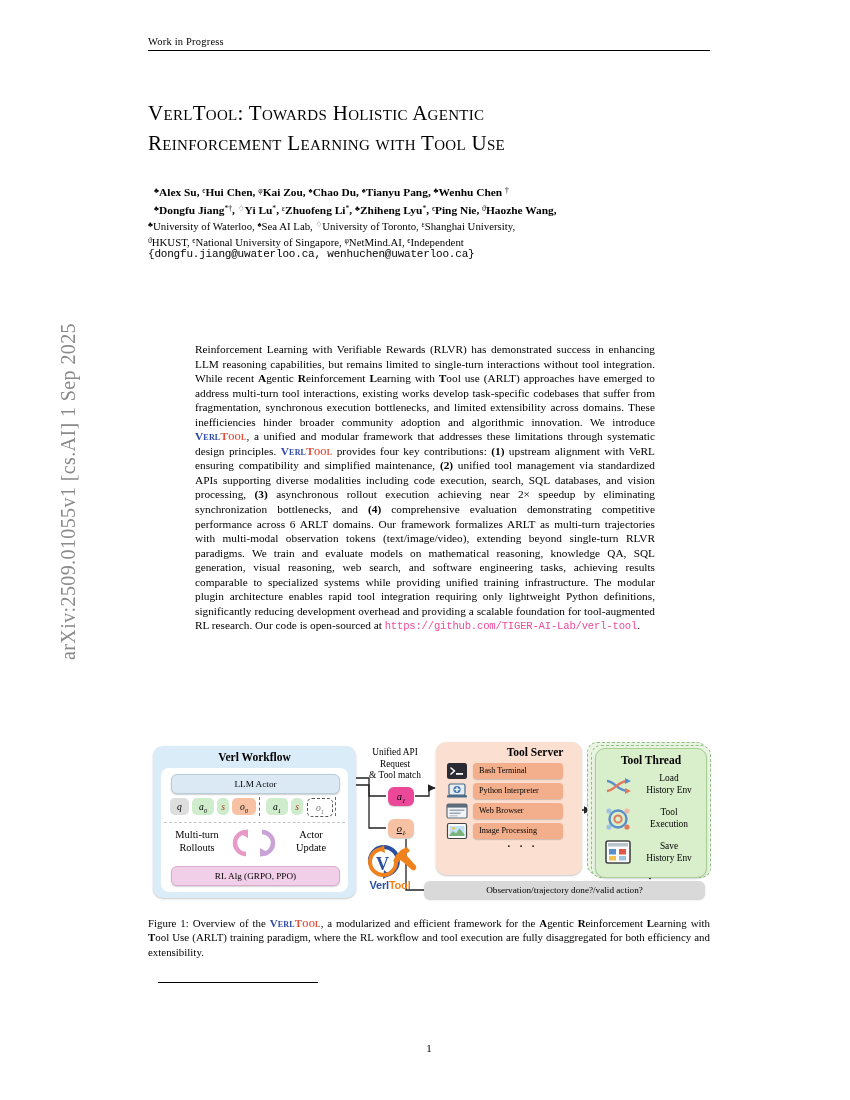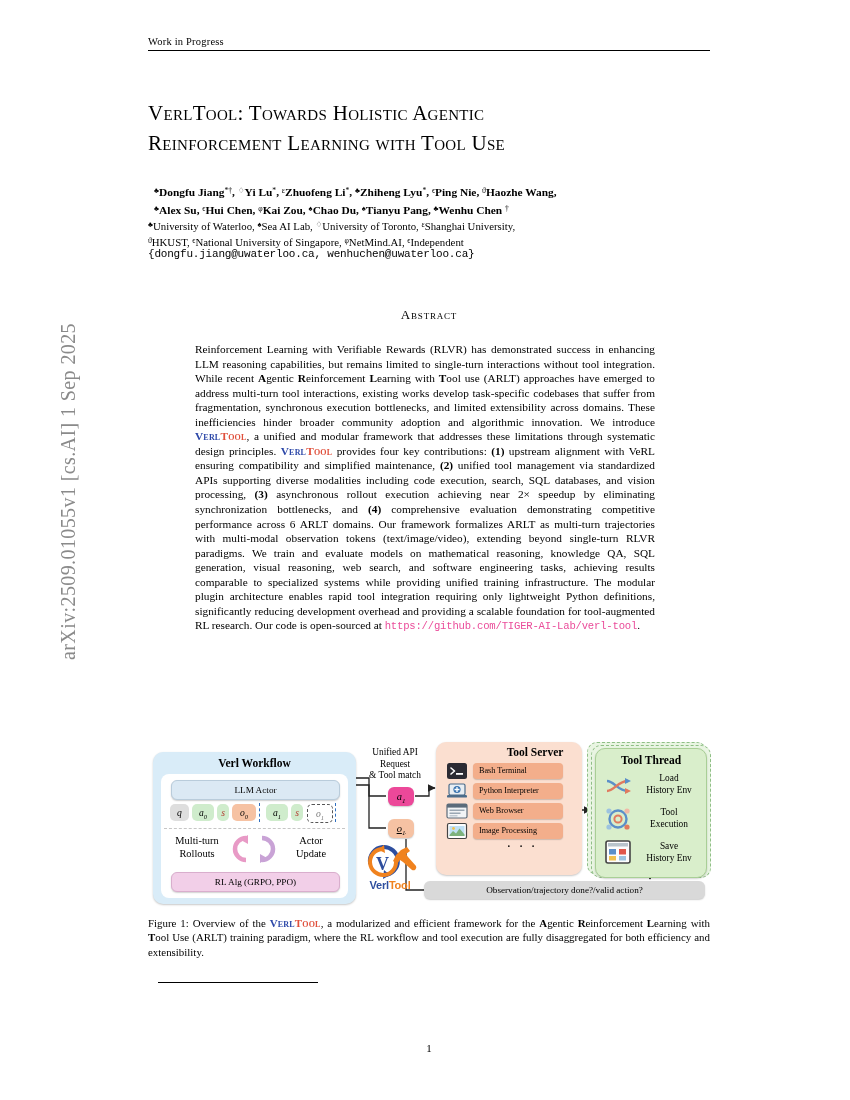--- a/index.html
+++ b/index.html
@@ -140,21 +140,21 @@
     position: absolute;
     left: 5px;
     top: 739px;
     width: 552px;
     height: 165px;
   }
 
   
   .verl-panel {
     position: absolute;
-    left: 0; top: 13px;
+    left: 0; top: 7px;
     width: 203px; height: 152px;
     background: #d9ecf8;
     border-radius: 10px;
     box-shadow: 0 1px 2px rgba(0,0,0,0.22);
   }
   .verl-title {
     position: absolute; left: 0; top: 5px; width: 203px;
     text-align: center; font-size: 11.5px; font-weight: bold;
   }
   .verl-inner {
@@ -391,32 +391,31 @@
 
   <div class="runhead">Work in Progress</div>
   <div class="runhead-rule"></div>
 
   <div class="title">
     <div class="sc">VerlTool: Towards Holistic Agentic</div>
     <div class="sc">Reinforcement Learning with Tool Use</div>
   </div>
 
   <div class="authors">
+    <div><sup class="mk">♣</sup>Alex Su, <sup class="mk">ϵ</sup>Hui Chen, <sup class="mk">φ</sup>Kai Zou, <sup class="mk">♠</sup>Chao Du, <sup class="mk">♠</sup>Tianyu Pang, <sup class="mk">♣</sup>Wenhu Chen <sup class="mk">†</sup></div>
     <div><sup class="mk">♣</sup>Dongfu Jiang<sup class="mk">*†</sup>, <sup class="mk">♢</sup>Yi Lu<sup class="mk">*</sup>, <sup class="mk">ε</sup>Zhuofeng Li<sup class="mk">*</sup>, <sup class="mk">♣</sup>Zhiheng Lyu<sup class="mk">*</sup>, <sup class="mk">ϵ</sup>Ping Nie, <sup class="mk">ϑ</sup>Haozhe Wang,</div>
-    <div><sup class="mk">♣</sup>Alex Su, <sup class="mk">ϵ</sup>Hui Chen, <sup class="mk">φ</sup>Kai Zou, <sup class="mk">♠</sup>Chao Du, <sup class="mk">♠</sup>Tianyu Pang, <sup class="mk">♣</sup>Wenhu Chen <sup class="mk">†</sup></div>
   </div>
 
   <div class="affils">
     <div><sup class="mk">♣</sup>University of Waterloo, <sup class="mk">♠</sup>Sea AI Lab, <sup class="mk">♢</sup>University of Toronto, <sup class="mk">ε</sup>Shanghai University,</div>
     <div><sup class="mk">ϑ</sup>HKUST, <sup class="mk">ϵ</sup>National University of Singapore, <sup class="mk">φ</sup>NetMind.AI, <sup class="mk">ϵ</sup>Independent</div>
   </div>
 
   <div class="emails">{dongfu.jiang@uwaterloo.ca, wenhuchen@uwaterloo.ca}</div>
 
-  <div class="abstract-head">Abstract</div>
 
   <div class="abstract">
     <span>Reinforcement Learning with Verifiable Rewards (RLVR) has demonstrated success in enhancing LLM reasoning capabilities, but remains limited to single-turn interactions without tool integration. While recent </span><b>A</b>gentic <b>R</b>einforcement <b>L</b>earning with <b>T</b>ool<span> use (ARLT) approaches have emerged to address multi-turn tool interactions, existing works develop task-specific codebases that suffer from fragmentation, synchronous execution bottlenecks, and limited extensibility across domains. These inefficiencies hinder broader community adoption and algorithmic innovation. We introduce </span><span class="vt"><span class="v">Verl</span><span class="t">Tool</span></span><span>, a unified and modular framework that addresses these limitations through systematic design principles. </span><span class="vt"><span class="v">Verl</span><span class="t">Tool</span></span><span> provides four key contributions: </span><b>(1)</b><span> upstream alignment with VeRL ensuring compatibility and simplified maintenance, </span><b>(2)</b><span> unified tool management via standardized APIs supporting diverse modalities including code execution, search, SQL databases, and vision processing, </span><b>(3)</b><span> asynchronous rollout execution achieving near 2× speedup by eliminating synchronization bottlenecks, and </span><b>(4)</b><span> comprehensive evaluation demonstrating competitive performance across 6 ARLT domains. Our framework formalizes ARLT as multi-turn trajectories with multi-modal observation tokens (text/image/video), extending beyond single-turn RLVR paradigms. We train and evaluate models on mathematical reasoning, knowledge QA, SQL generation, visual reasoning, web search, and software engineering tasks, achieving results comparable to specialized systems while providing unified training infrastructure. The modular plugin architecture enables rapid tool integration requiring only lightweight Python definitions, significantly reducing development overhead and providing a scalable foundation for tool-augmented RL research. Our code is open-sourced at </span><span class="url">https://github.com/TIGER-AI-Lab/verl-tool</span><span>.</span>
   </div>
 
   <div class="figure">
 
     <svg class="fig-svg" viewBox="0 0 552 165">
       <defs>
         <marker id="ah" markerWidth="7" markerHeight="7" refX="5.5" refY="3" orient="auto">

